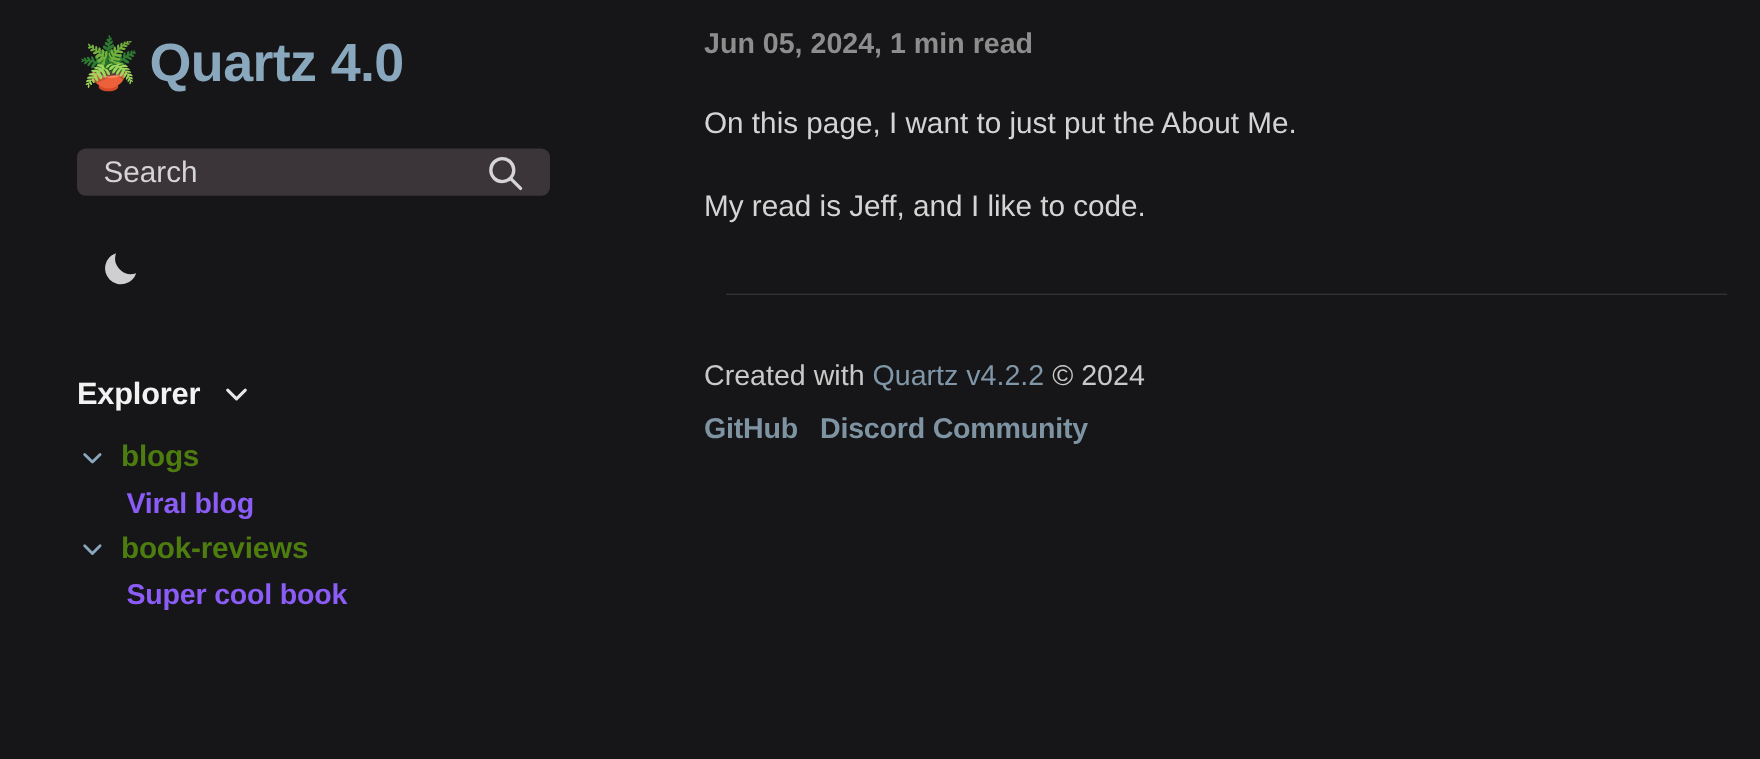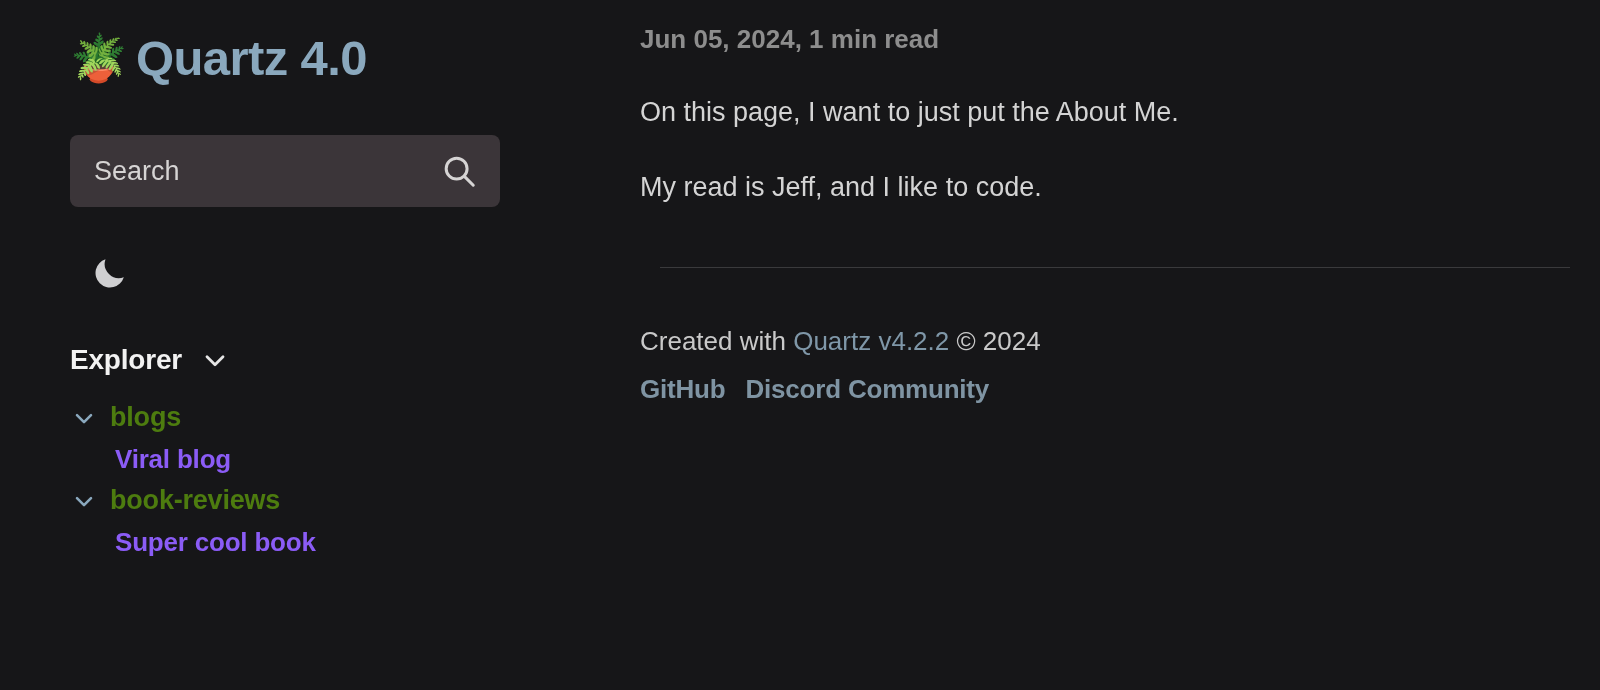--- a/index.html
+++ b/index.html
@@ -52,21 +52,21 @@
     font-size: 49px;
     font-weight: bold;
     color: #8aa8bd;
     letter-spacing: -0.6px;
     white-space: nowrap;
   }
 
   .search-bar {
     margin-top: 41px;
     width: 430px;
-    height: 72px;
+    height: 43px;
     background: #3b3539;
     border-radius: 8px;
     display: flex;
     align-items: center;
     justify-content: space-between;
     padding: 0 22px 0 24px;
     cursor: pointer;
   }
 
   .search-placeholder {
@@ -84,21 +84,21 @@
     height: 48px;
     display: flex;
     align-items: center;
     justify-content: center;
     cursor: pointer;
   }
 
   .moon-icon svg { display: block; }
 
   .explorer {
-    margin-top: 47px;
+    margin-top: 74px;
   }
 
   .explorer-header {
     display: flex;
     align-items: center;
     gap: 17px;
     cursor: pointer;
   }
 
   .explorer-title {

